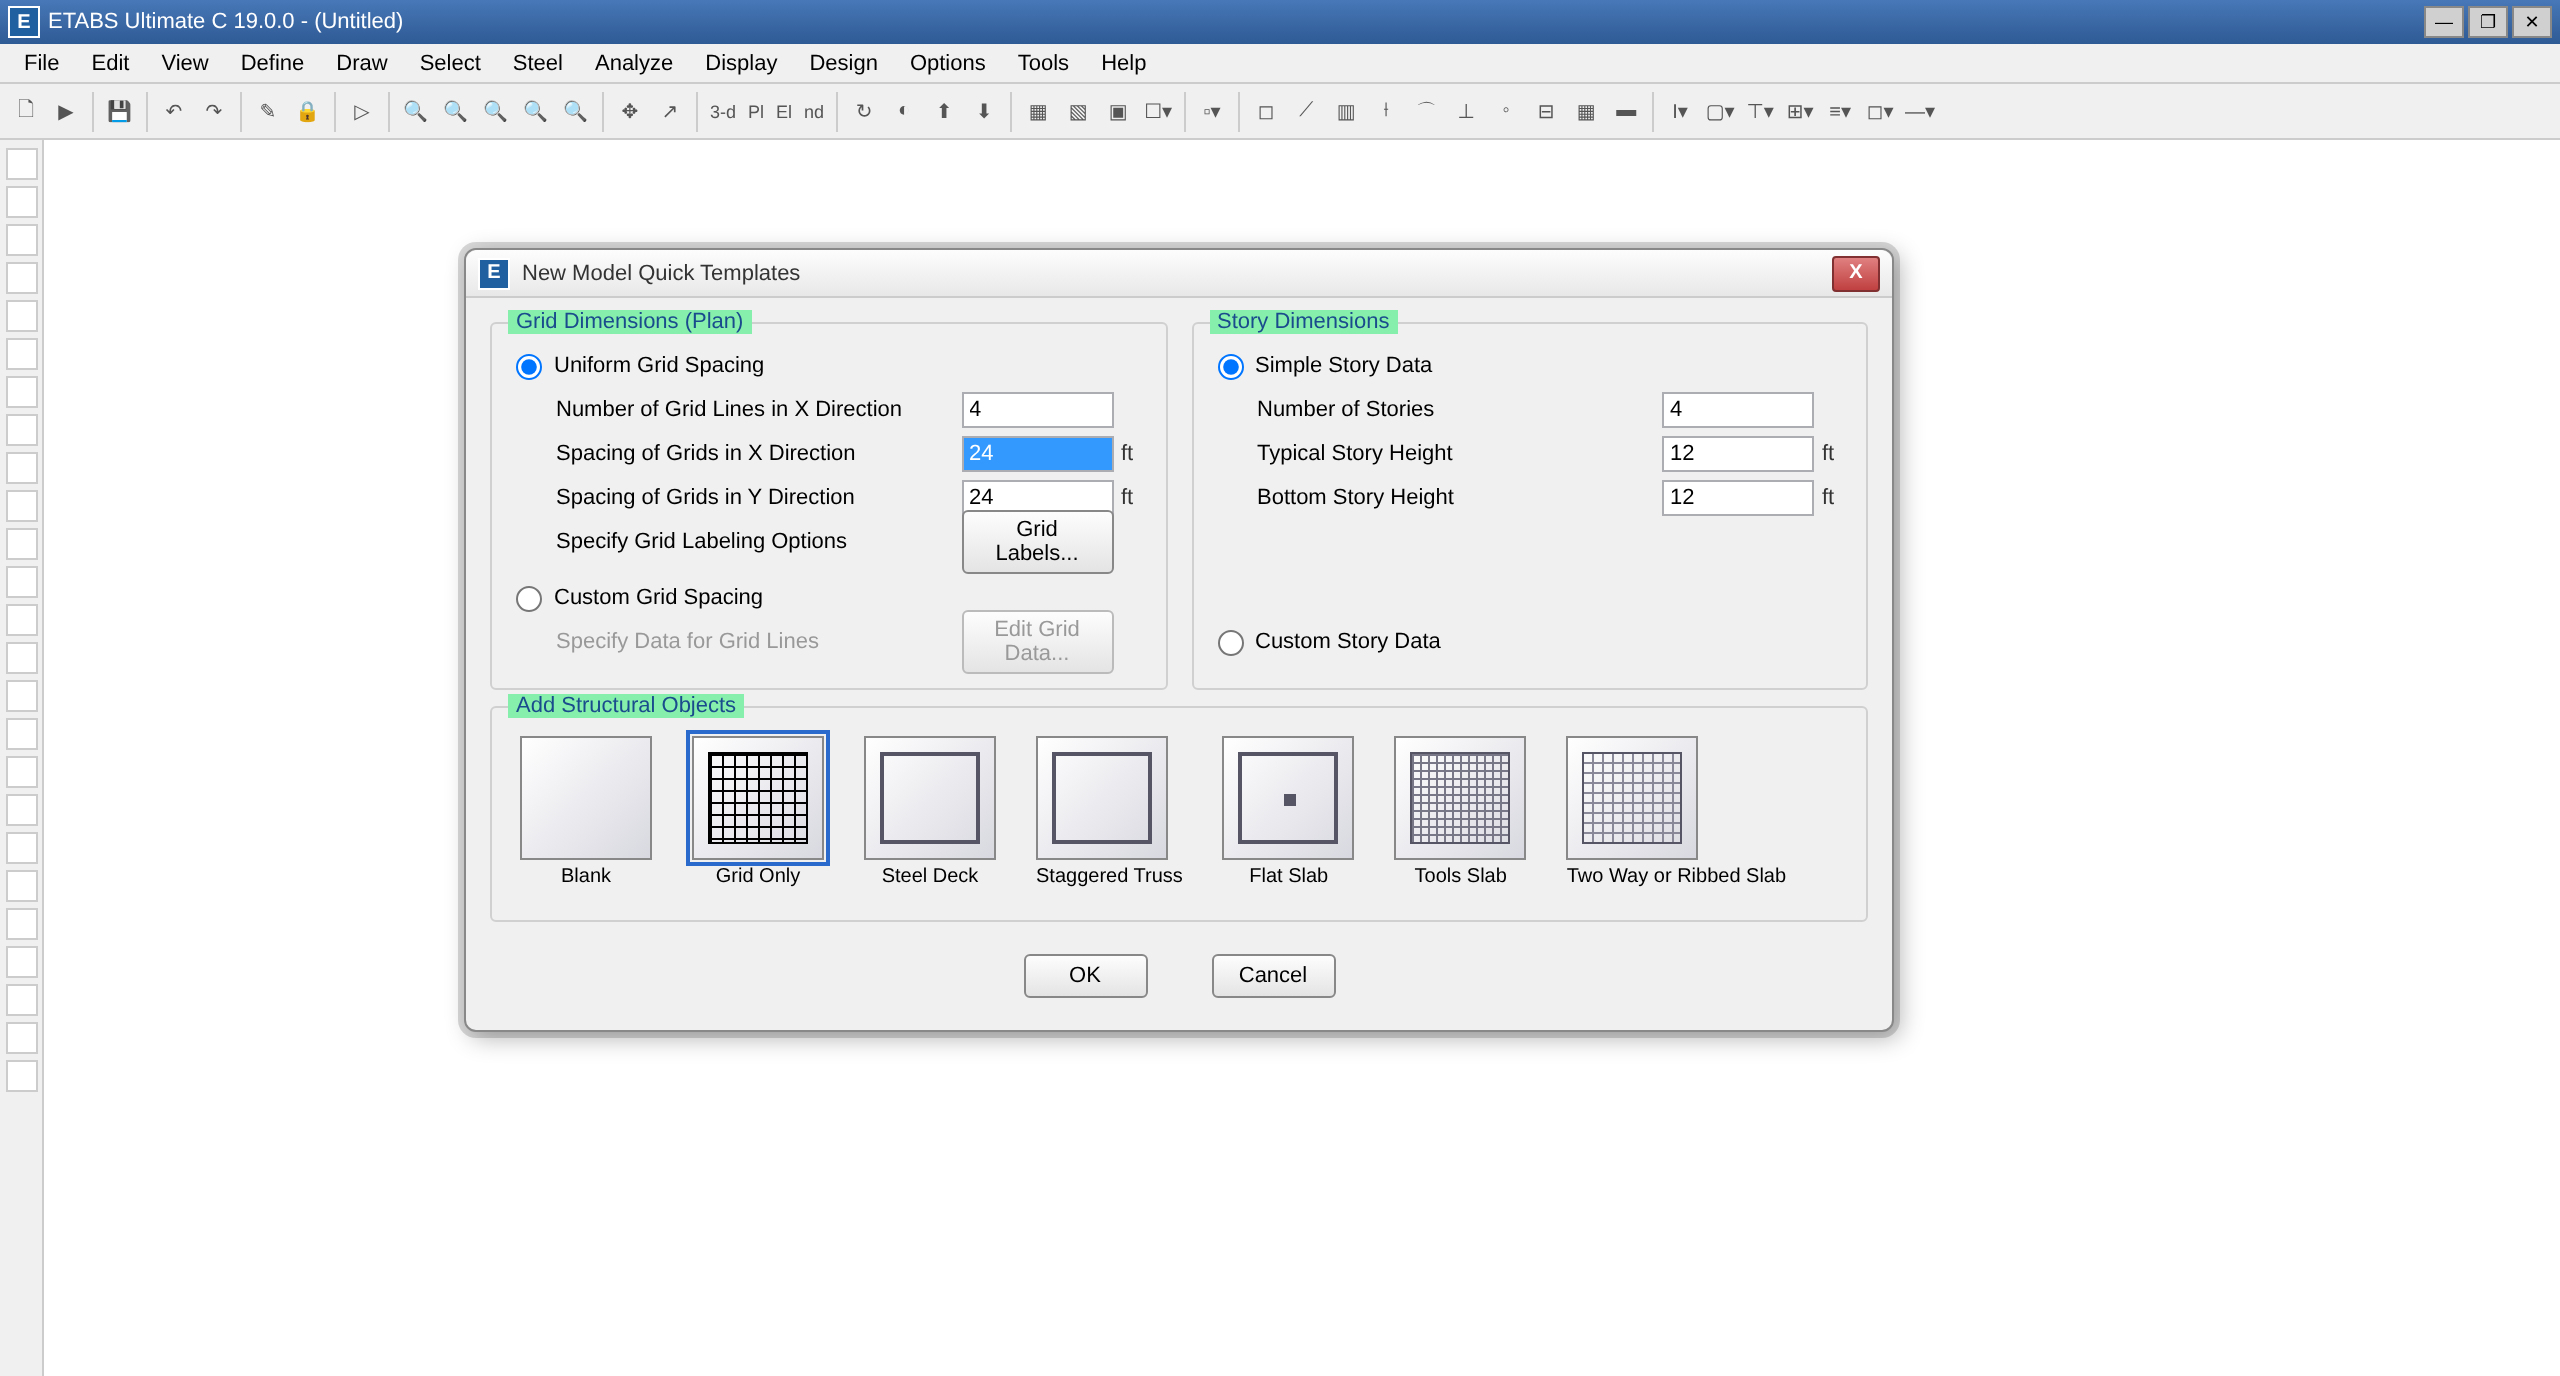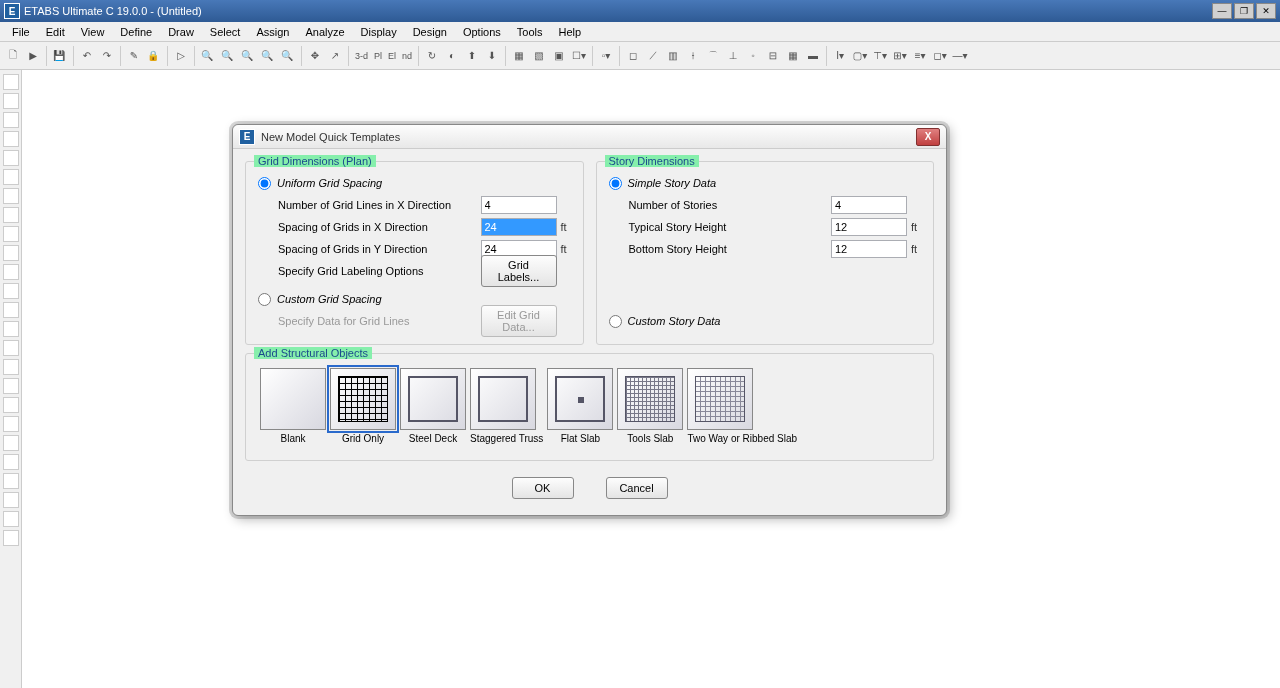--- a/index.html
+++ b/index.html
@@ -40,27 +40,27 @@
 .two-col { display: flex; gap: 12px; }
 .two-col > .gbox { flex: 1; }
 
 
 .row { display: flex; align-items: center; height: 22px; }
 .row label { flex: 1; padding-left: 20px; }
 .row input[type=text] { width: 76px; height: 18px; border: 1px solid #abadb3; padding: 1px 3px; font-size: 11px; }
 .row input.sel { background: #3399ff; color: #fff; }
 .row .unit { width: 14px; padding-left: 4px; color: #333; }
 .row .radio { margin-right: 6px; }
-.row.radio-row label { padding-left: 0; font-style: italic; }
+.row.radio-row label { padding-left: 0; }
 .btn { background: linear-gradient(#fdfdfd, #e4e4e4); border: 1px solid #888; border-radius: 3px; padding: 3px 10px; cursor: pointer; font-size: 11px; }
 .btn:disabled { color: #999; border-color: #bbb; cursor: default; }
 .btn.wide { width: 76px; }
 
 
-.templates { display: flex; gap: 4px; padding: 4px 2px; }
+.templates { display: flex; gap: 20px; padding: 4px 2px; }
 .tmpl { text-align: center; cursor: pointer; }
 .tmpl .thumb { width: 66px; height: 62px; border: 1px solid #888; background: linear-gradient(135deg, #fff, #d8d8e0); display: flex; align-items: center; justify-content: center; margin-bottom: 3px; position: relative; }
 .tmpl.selected .thumb { outline: 2px solid #2a6acc; outline-offset: 1px; }
 .tlabel { font-size: 10px; line-height: 11px; }
 
 
 .inner-grid { width: 50px; height: 46px; background-image: linear-gradient(#000 1px, transparent 1px), linear-gradient(90deg, #000 1px, transparent 1px); background-size: 6px 6px; border: 1px solid #000; }
 .inner-rect { width: 50px; height: 46px; border: 2px solid #556; }
 .inner-flat { width: 50px; height: 46px; border: 2px solid #556; position: relative; }
 .inner-flat::before, .inner-flat::after { content: ''; position: absolute; background: #556; }
@@ -85,21 +85,21 @@
   </div>
 </div>
 
 <div class="menubar">
   <span>File</span>
   <span>Edit</span>
   <span>View</span>
   <span>Define</span>
   <span>Draw</span>
   <span>Select</span>
-  <span>Assign</span>
+  <span>Steel</span>
   <span>Analyze</span>
   <span>Display</span>
   <span>Design</span>
   <span>Options</span>
   <span>Tools</span>
   <span>Help</span>
 </div>
 
 <div class="toolbar">
   <div class="tbtn">🗋</div>

